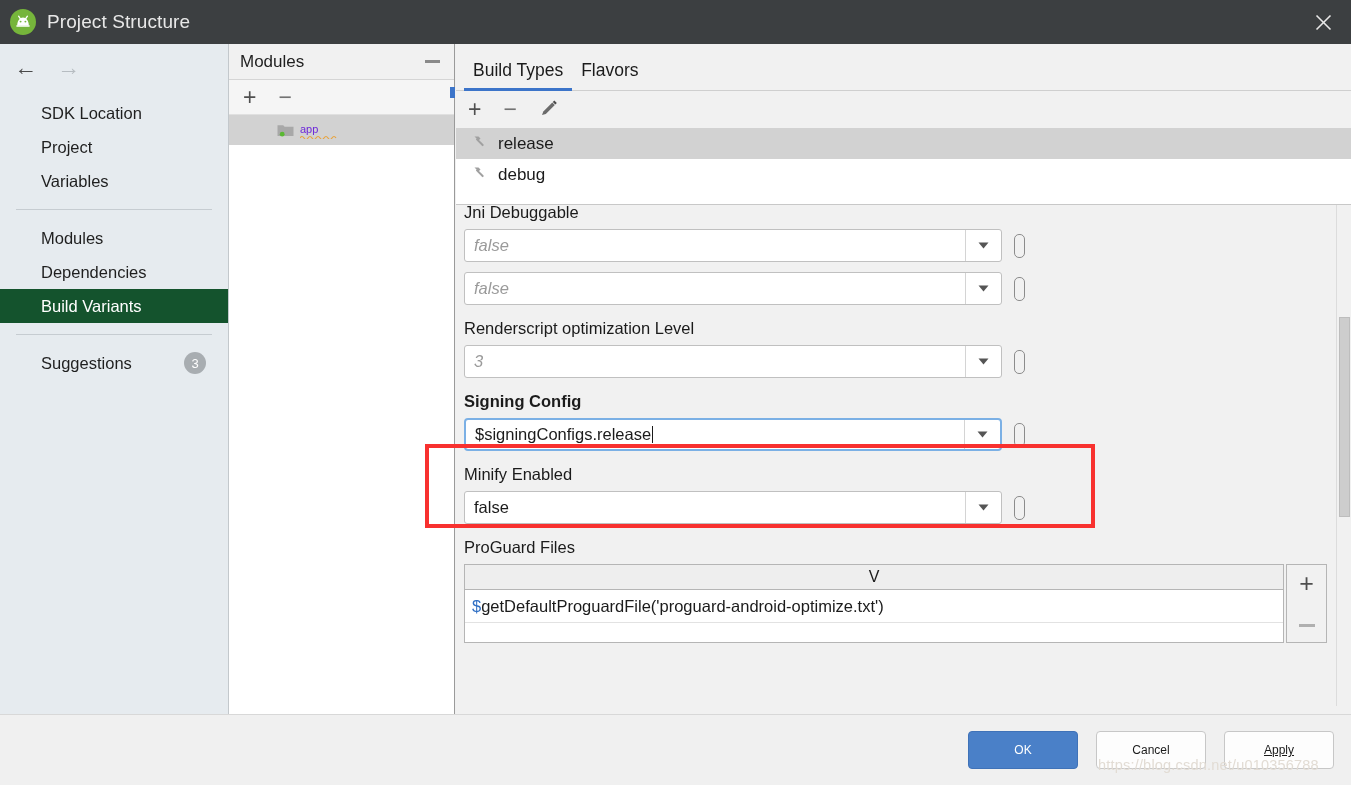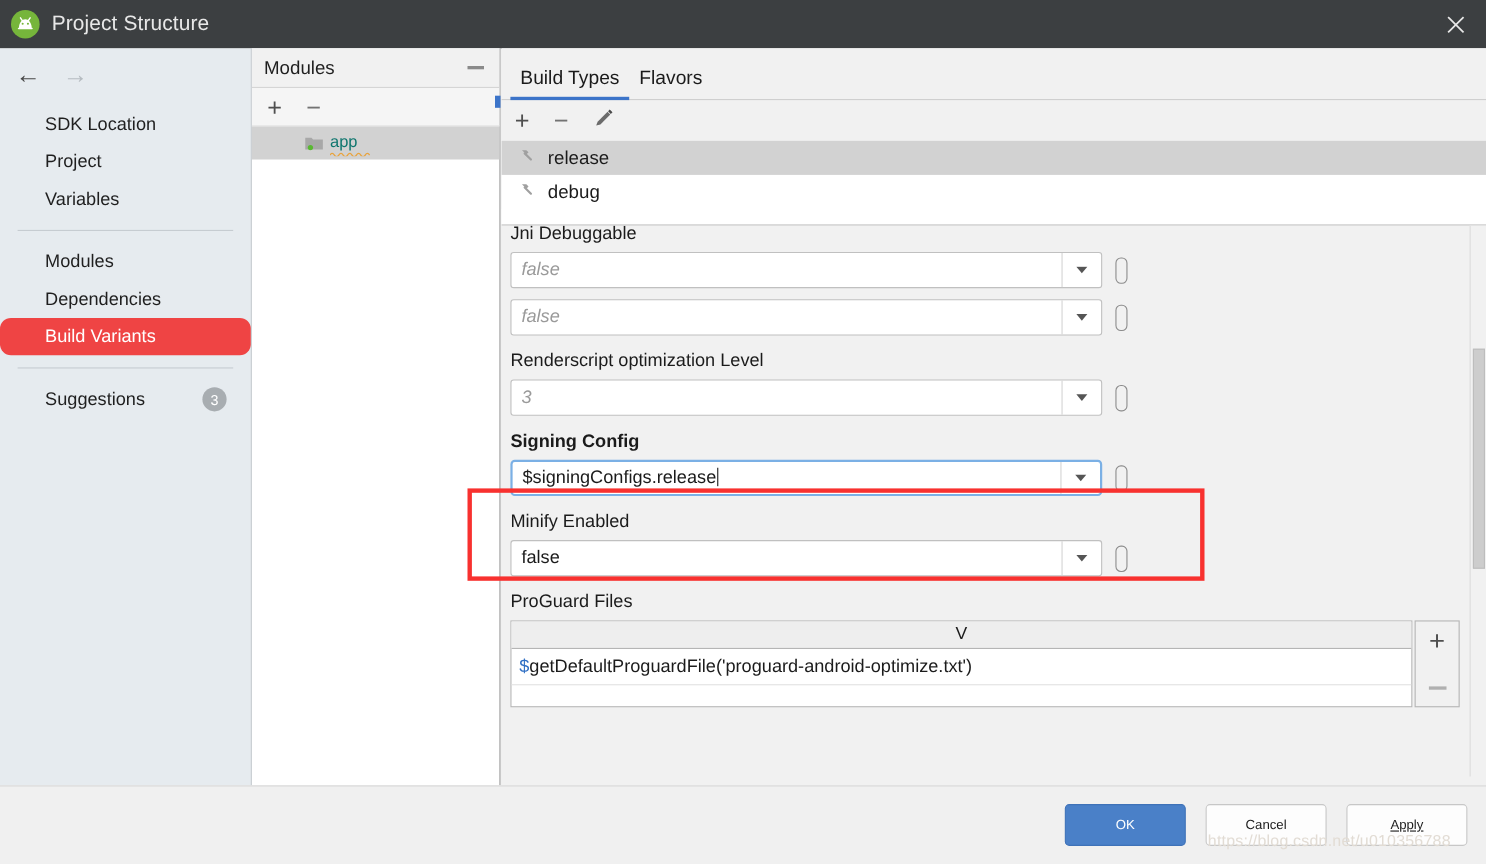--- a/index.html
+++ b/index.html
@@ -59,21 +59,21 @@
   .arrow.back { color: #4a4a4a; cursor: pointer; }
   .arrow.fwd { color: #b6bcc1; cursor: default; }
 
   .nav-list { padding-top: 6px; }
   .nav-item {
     height: 34px; display: flex; align-items: center;
     padding-left: 41px; font-size: 16.5px; color: #1f1f1f;
     cursor: pointer;
   }
   .nav-item.selected {
-    background: #ef4444; color: #ffffff; border-radius: 10px;
+    background: #14532d; color: #ffffff;
   }
   .nav-sep {
     height: 1px; background: #c6ccd1;
     margin: 11px 16px 11px 16px;
   }
   .nav-item.with-badge {
     justify-content: space-between; padding-right: 22px;
   }
   .badge {
     width: 22px; height: 22px; border-radius: 50%;
@@ -111,21 +111,21 @@
   }
   .tb-plus { font-size: 23px; font-weight: 300; }
   .tb-minus { font-size: 23px; font-weight: 300; color: #737373; }
 
   .module-row {
     height: 30px; display: flex; align-items: center;
     padding-left: 48px; background: #d2d2d2; cursor: pointer;
   }
   .folder-icon { position: relative; width: 17px; height: 14px; margin-right: 6px; flex: 0 0 auto; }
   .module-label {
-    font-size: 15px; color: #0f766e;
+    font-size: 11px; color: #6d28d9;
     position: relative; padding-bottom: 2px;
   }
   .squiggle {
     position: absolute; left: 0; right: 0; bottom: -2px; height: 4px;
   }
   .blue-marker {
     position: absolute; right: -1px; top: 43px;
     width: 5px; height: 11px; background: #3c74c9;
   }
 

